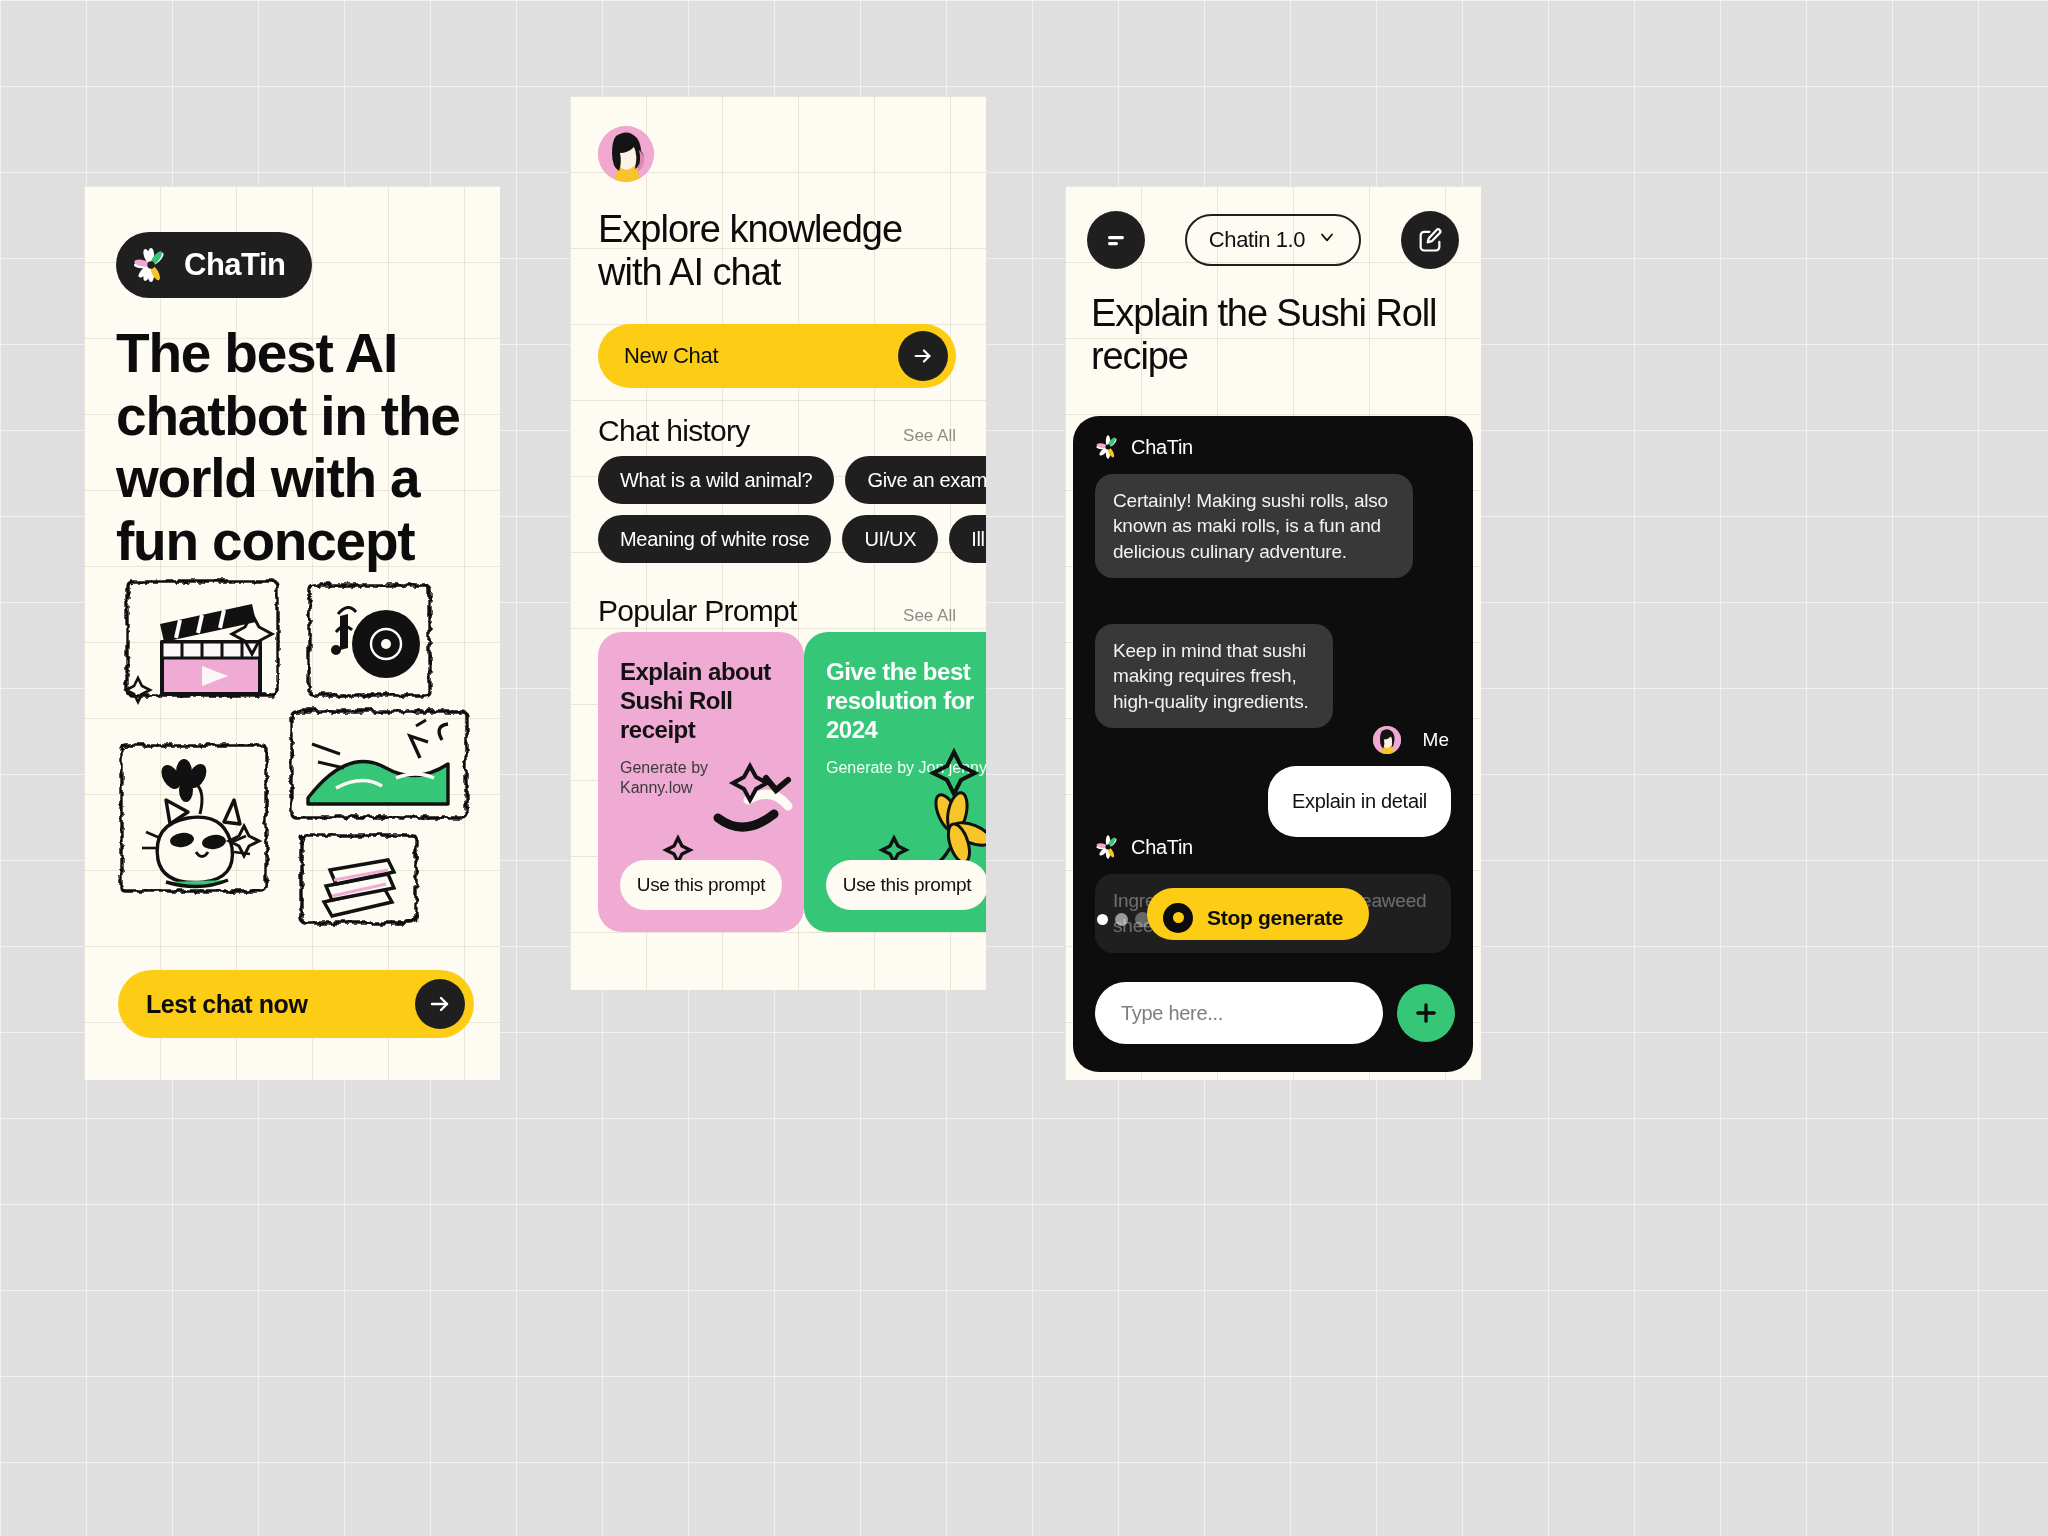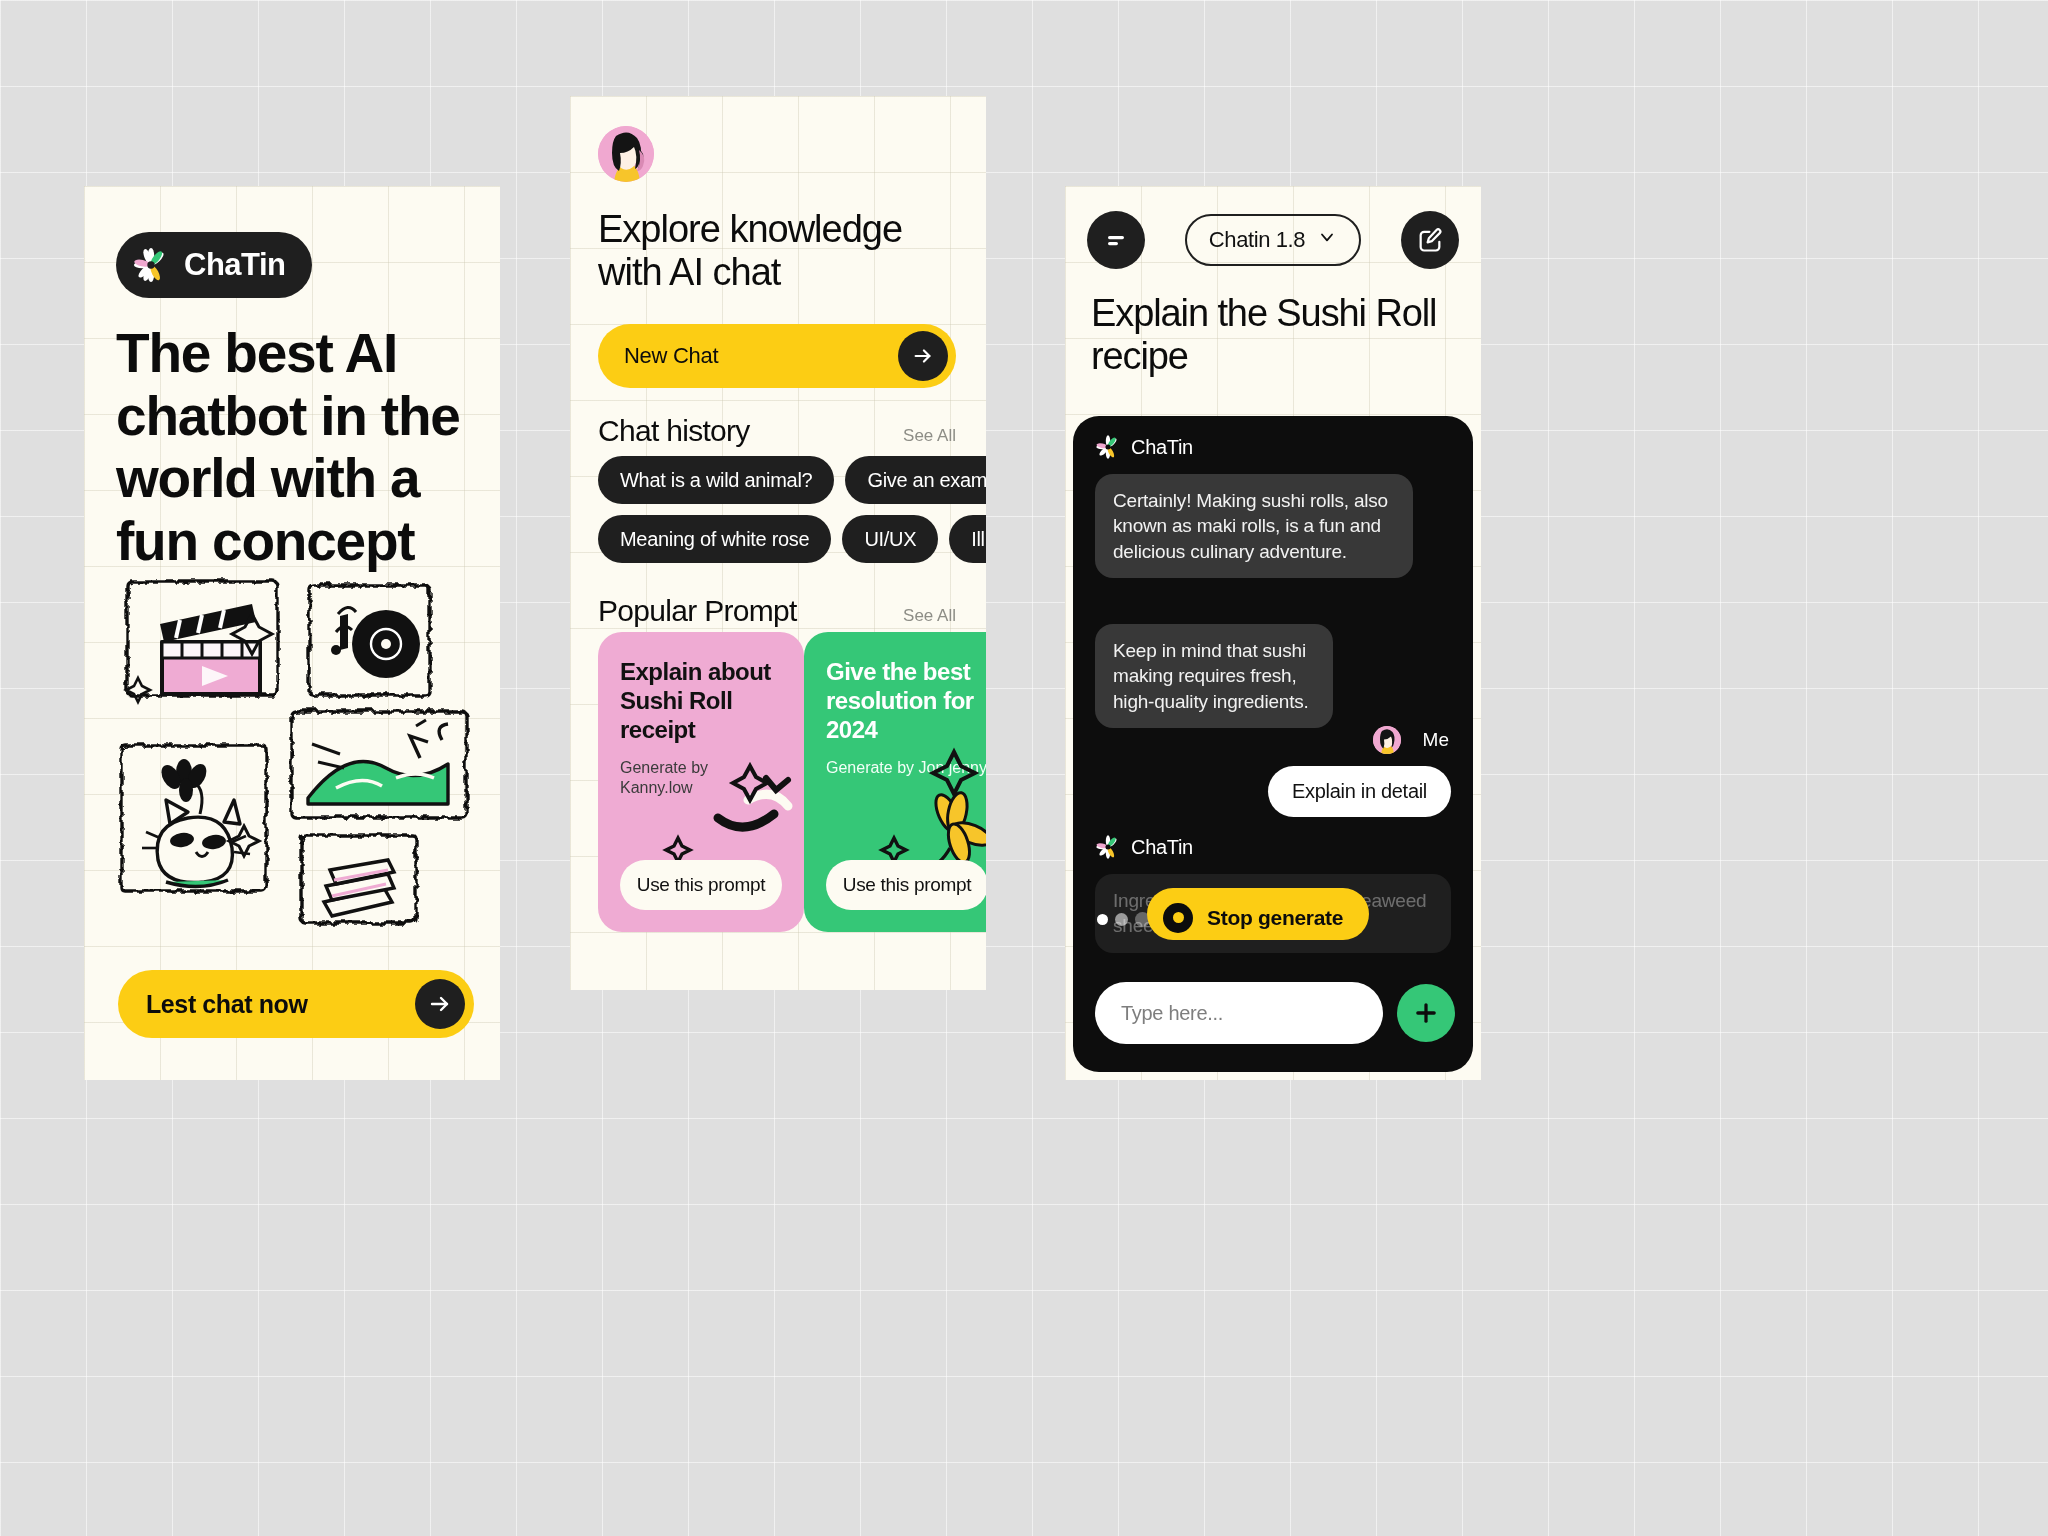--- a/index.html
+++ b/index.html
@@ -134,21 +134,21 @@
     background: #0d0d0d; border-radius: 26px; overflow: hidden;
   }
   .who { display: flex; align-items: center; gap: 10px; }
   .who .nm { color: #fff; font-size: 20px; letter-spacing: -0.3px; }
   .bubble-bot {
     background: #383838; color: #f2f2f2; border-radius: 18px;
     padding: 14px 18px; font-size: 19px; line-height: 1.33; letter-spacing: -0.2px;
   }
   .bubble-me {
     background: #ffffff; color: #111; border-radius: 28px;
-    padding: 14px 24px; font-size: 20px; letter-spacing: -0.3px; display: inline-block;
+    padding: 24px 24px; font-size: 20px; letter-spacing: -0.3px; display: inline-block;
   }
   .me-row { display: flex; align-items: center; justify-content: flex-end; gap: 9px; }
   .me-row .nm { color: #fff; font-size: 19px; }
   .mini-av { width: 28px; height: 28px; border-radius: 50%; background: #f0a8d0; overflow: hidden; flex: none; }
   .dots { display: flex; align-items: center; gap: 7px; }
   .dots i { display: block; border-radius: 50%; background: #fff; }
   .stopbtn {
     background: #fccd14; border-radius: 30px; height: 52px;
     display: inline-flex; align-items: center; gap: 14px; padding: 7px 26px 0 16px;
     font-size: 21px; font-weight: 600; color: #0c0c0c; letter-spacing: -0.3px;
@@ -409,21 +409,21 @@
     <div class="grid-bg"></div>
 
     <div class="s3-top">
       <span class="icon-round">
         <svg width="26" height="26" viewBox="0 0 26 26">
           <rect x="5" y="9" width="16" height="3.2" rx="1.6" fill="#fff"></rect>
           <rect x="5" y="15" width="10" height="3.2" rx="1.6" fill="#fff"></rect>
         </svg>
       </span>
       <span class="model-pill">
-        <span>Chatin 1.8</span>
+        <span>Chatin 1.0</span>
         <span>
           <svg width="20" height="20" viewBox="0 0 24 24" fill="none" stroke="#111" stroke-width="2.2" stroke-linecap="round" stroke-linejoin="round">
               <path d="M6 9 L12 16 L18 9"></path>
             </svg>
         </span>
       </span>
       <span class="icon-round">
         <svg width="28" height="28" viewBox="0 0 24 24" fill="none" stroke="#fff" stroke-width="1.9" stroke-linecap="round" stroke-linejoin="round">
           <path d="M20 13.5 V18 a3 3 0 0 1 -3 3 H7 a3 3 0 0 1 -3 -3 V8 a3 3 0 0 1 3 -3 h4.5"></path>
           <path d="M17.6 3.4 a1.9 1.9 0 0 1 2.7 2.7 L13.5 13 l-3.5 1 1 -3.5 z"></path>

